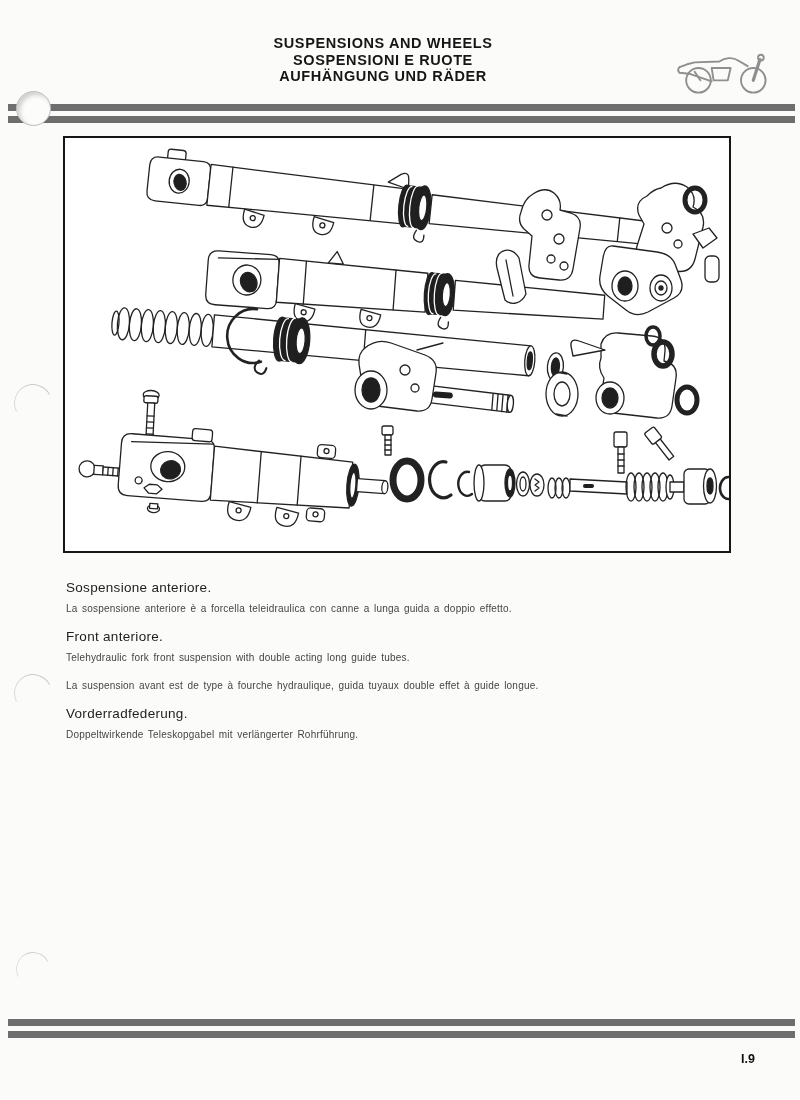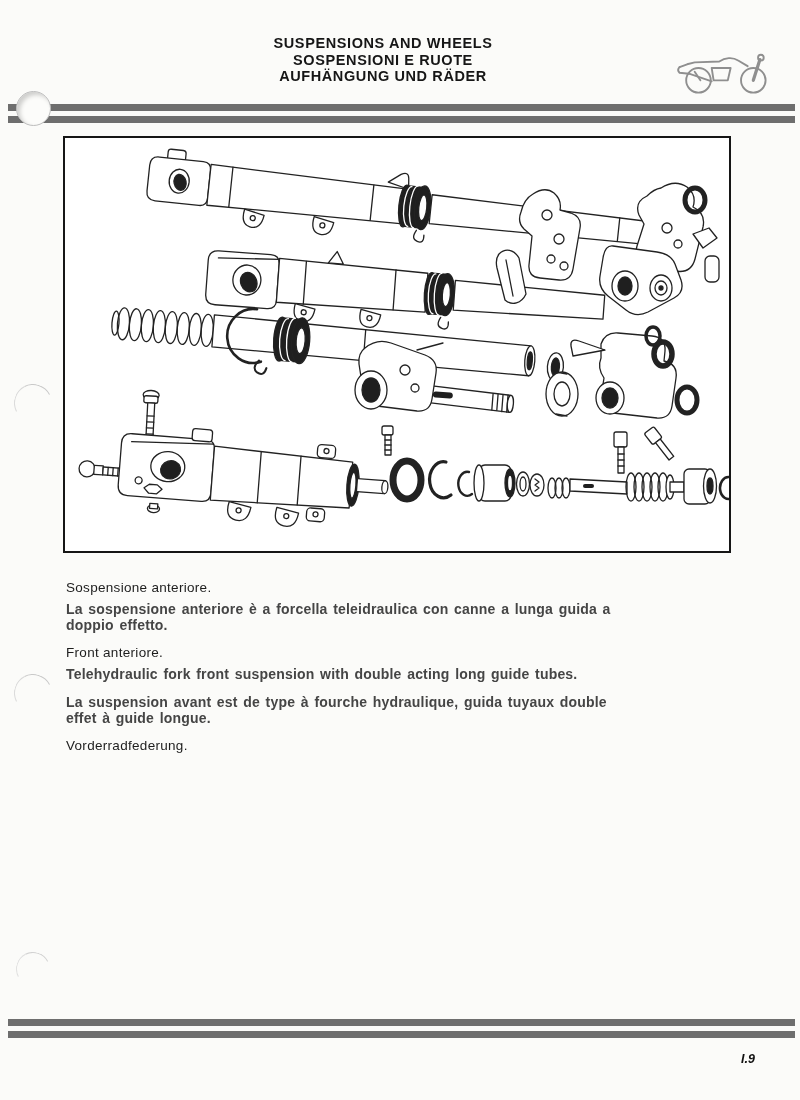--- a/index.html
+++ b/index.html
@@ -56,28 +56,28 @@
   .frame svg{display:block;width:100%;height:100%;}
 
   
   .sections{position:absolute;left:66px;top:572px;width:560px;}
   .sec{margin:0 0 12px 0;}
   .sec h3{
     margin:8px 0 5px 0;font-size:13.5px;line-height:16px;
     font-weight:normal;color:#1d1d1d;letter-spacing:.3px;
   }
   .sec p{
-    margin:0;font-size:14px;line-height:16px;color:#454545;
-    letter-spacing:.2px;word-spacing:1.5px;font-weight:bold;
+    margin:0;font-size:10px;line-height:16px;color:#454545;
+    letter-spacing:.2px;word-spacing:1.5px;
   }
 
   
   .page-number{
     position:absolute;top:1052px;right:45px;
-    font-size:12.5px;font-weight:bold;color:#111;font-style:italic;
+    font-size:12.5px;font-weight:bold;color:#111;
   }
 </style>
 </head>
 <body>
 
 <div class="page">
 
   <div class="title-block">
     <div class="title-line">SUSPENSIONS AND WHEELS</div>
     <div class="title-line">SOSPENSIONI E RUOTE</div>
@@ -337,18 +337,19 @@
     </div>
     <div class="sec">
       <h3>Front anteriore.</h3>
       <p>Telehydraulic fork front suspension with double acting long guide tubes.</p>
     </div>
     <div class="sec">
       <p>La suspension avant est de type à fourche hydraulique, guida tuyaux double effet à guide longue.</p>
     </div>
     <div class="sec">
       <h3>Vorderradfederung.</h3>
+      <p>Doppeltwirkende Teleskopgabel mit verlängerter Rohrführung.</p>
     </div>
   </div>
 
   <div class="page-number">I.9</div>
 
 </div>
 
 </body></html>

